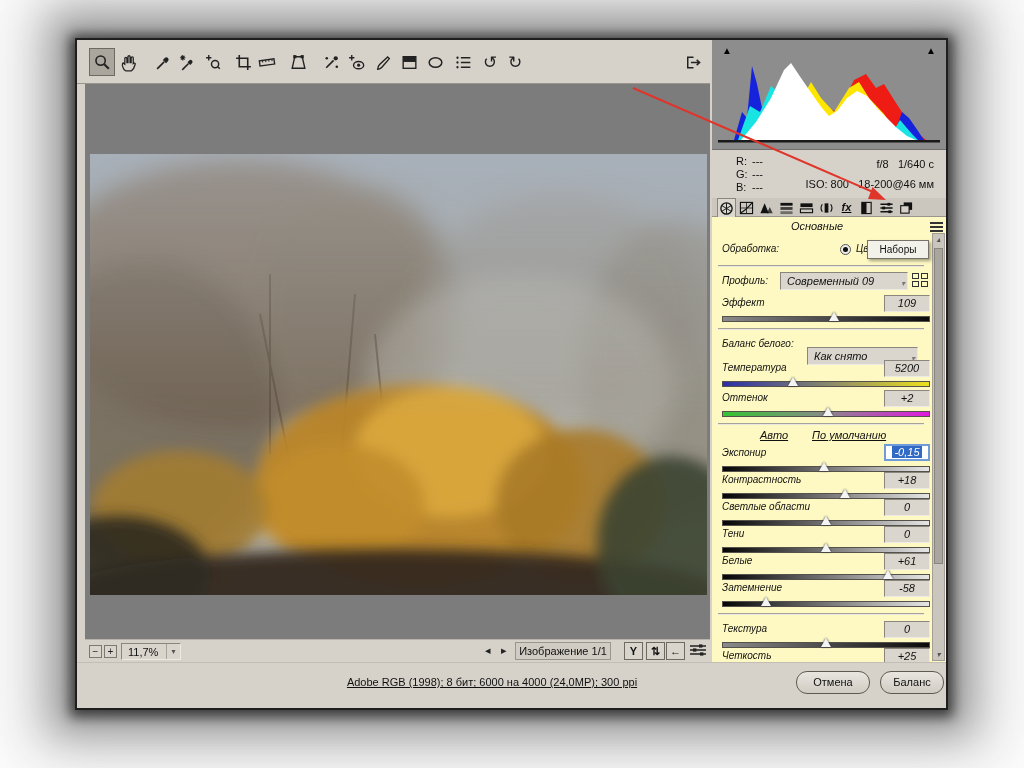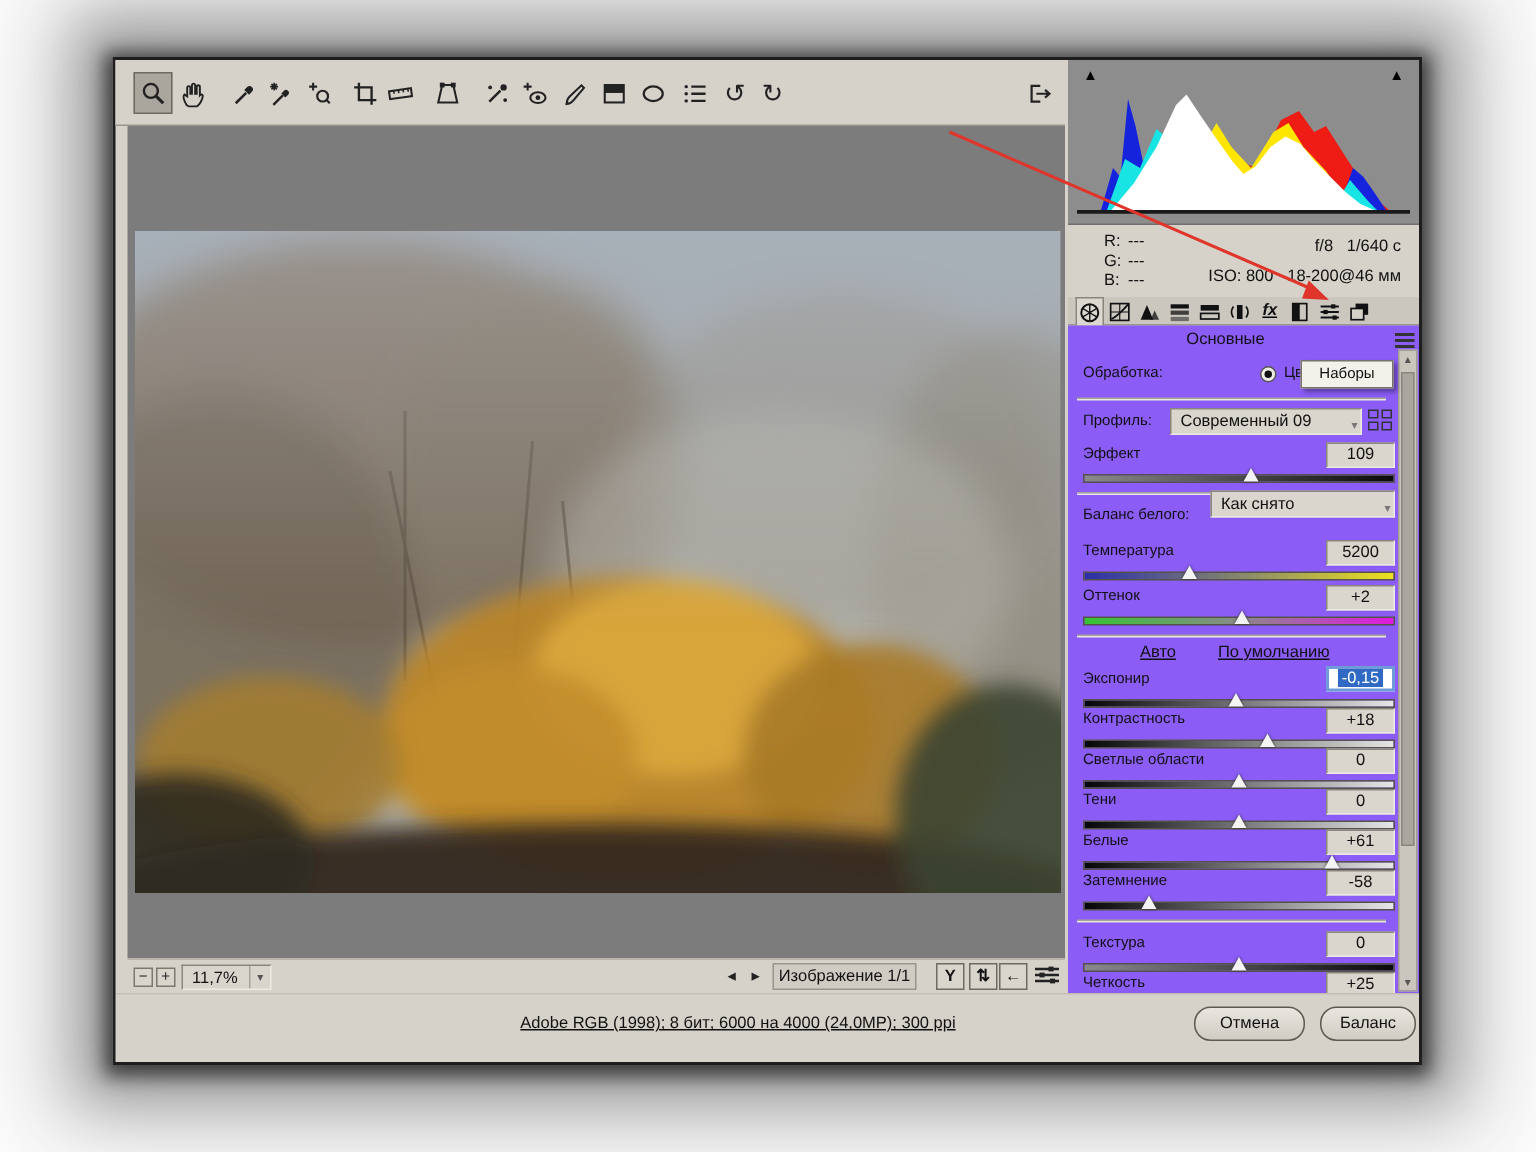--- a/index.html
+++ b/index.html
@@ -47,21 +47,21 @@
   .rgb-row b { font-weight:normal; display:inline-block; width:16px; }
   .exif-right { position:absolute; right:12px; text-align:right; }
 
   
   #tabs { position:absolute; left:635px; top:158px; width:234px; height:19px; background:#cbc7bf; border-bottom:1px solid #9a968e; }
   .tab { position:absolute; top:0; width:19px; height:19px; display:flex; align-items:center; justify-content:center;text-decoration:underline; }
   .tab.selected { background:#dcd8d0; border:1px solid #8a867e; border-bottom:none; }
   .tab .fx { font-size:11px; font-style:italic; font-weight:bold; color:#111; line-height:1; }
 
   
-  #panel { position:absolute; left:635px; top:177px; width:234px; height:448px; background:#8b5cf6; overflow:hidden; }
+  #panel { position:absolute; left:635px; top:177px; width:234px; height:448px; background:#fef9c3; overflow:hidden;font-style:italic; }
   #panel-title { position:absolute; left:0; width:210px; top:3px; text-align:center; font-size:11px; color:#111; }
   #panel-menu { position:absolute; right:3px; top:5px; width:13px; height:10px; border-top:2px solid #333; border-bottom:2px solid #333; }
   #panel-menu::after { content:""; display:block; margin-top:2px; border-top:2px solid #333; }
   .sep { position:absolute; left:6px; width:206px; height:2px; border-top:1px solid #a6a29a; border-bottom:1px solid #eae7e0; }
   .plabel { position:absolute; left:10px; font-size:10px; color:#111; white-space:nowrap; }
   .vbox { position:absolute; left:172px; width:46px; height:17px; background:#dad6ce; border:1px solid; border-color:#8a867e #eceae4 #eceae4 #8a867e; font-size:11px; text-align:center; line-height:15px; color:#111; }
   .vbox.sel { background:#fff; border:2px solid #6f9bd8; line-height:13px; }
   .vbox.sel span { background:#316ac5; color:#fff; padding:0 2px; }
   .track { position:absolute; left:10px; width:208px; height:6px; border:1px solid #55524c; }
   .t-plain { background:linear-gradient(to right,#8a8a8a,#0a0a0a); }
@@ -386,21 +386,21 @@
 
     <span class="plabel" style="top:80px">Эффект</span>
     <div class="vbox" style="top:78px">109</div>
     <div class="track t-plain" style="top:99px">
           <span class="thumb" style="left: calc(54% - 5px);"></span>
         </div>
 
     <div class="sep" style="top:111px"></div>
 
     <span class="plabel" style="top:121px">Баланс белого:</span>
-    <div class="dropdown" style="left:95px; top:110px; width:123px">
+    <div class="dropdown" style="left:95px; top:130px; width:111px">
       <span>Как снято</span>
       <span class="dd">▾</span>
     </div>
 
     <span class="plabel" style="top:145px">Температура</span>
     <div class="vbox" style="top:143px">5200</div>
     <div class="track t-temp" style="top:164px">
           <span class="thumb" style="left: calc(34% - 5px);"></span>
         </div>
 

